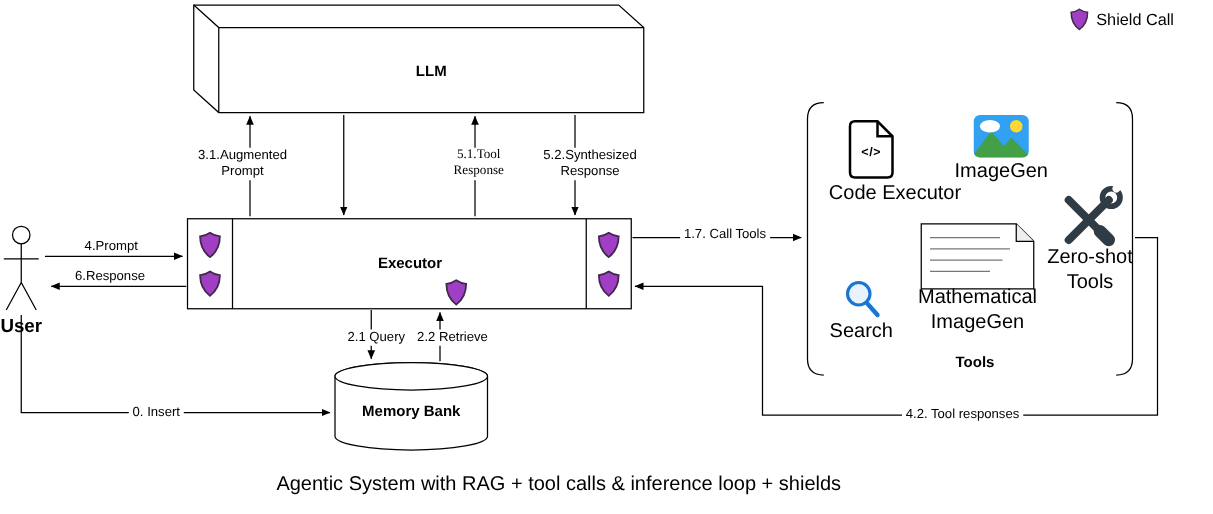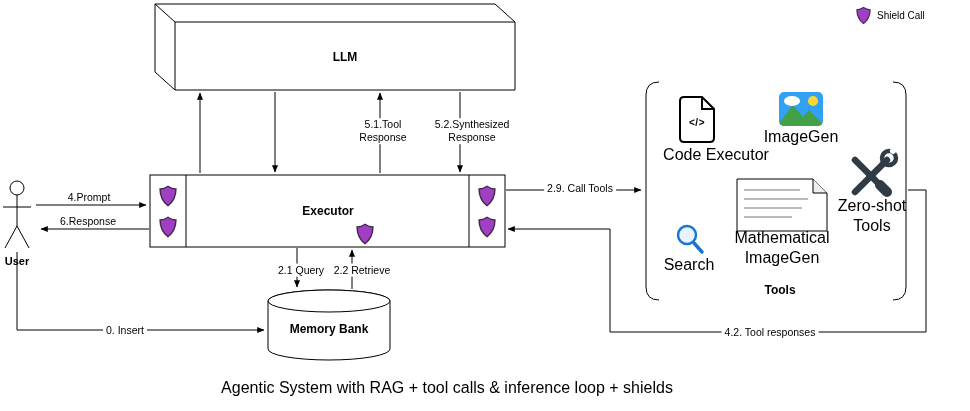--- a/index.html
+++ b/index.html
@@ -5,21 +5,21 @@
   * { margin:0; padding:0; box-sizing:border-box; }
   html,body { background:#fff; font-family:"Liberation Sans", sans-serif; }
   .canvas { position:relative; width:970px; height:411px; background:#fff; overflow:hidden; }
   .canvas > svg { position:absolute; left:0; top:0; }
   .lbl { position:absolute; transform:translate(-50%,-50%); font-size:10.5px; color:#000;
          text-align:center; white-space:pre-line; line-height:1.22; }
   .bg   { background:#fff; padding:0 3px; }
   .node-lbl { font-weight:bold; font-size:12px; }
   .tool-lbl { font-size:16px; }
   .glyph { font-weight:bold; font-size:10px; letter-spacing:0.5px; }
-  .legend-lbl { transform:translate(0,-50%); font-size:10px; }
+  .legend-lbl { transform:translate(0,-50%); font-size:13px; }
   .title { position:absolute; left:447px; top:388px; transform:translate(-50%,-50%);
            font-size:16px; color:#000; white-space:nowrap; }
 </style>
 </head>
 <body>
 
 <div class="canvas">
 
   <svg width="970" height="411" viewBox="0 0 970 411">
     <defs>
@@ -113,32 +113,34 @@
       <line x1="855" y1="160" x2="887" y2="192" stroke-width="6.5"></line>
       <line x1="887" y1="160" x2="855" y2="192" stroke-width="6.5"></line>
       <circle cx="889" cy="158" r="7" stroke-width="4.5"></circle>
       <line x1="893" y1="151" x2="899" y2="145" stroke="#fff" stroke-width="6"></line>
       <line x1="880" y1="185" x2="887" y2="192" stroke-width="10"></line>
     </g>
   </svg>
 
   <div class="lbl node-lbl" style="left:345px; top:57px;">LLM</div>
   <div class="lbl node-lbl" style="left:328px; top:211px;">Executor</div>
-  <div class="lbl node-lbl" style="left:17px; top:262px; font-size:11px;">User</div>
+  <div class="lbl node-lbl" style="left:17px; top:262px; font-size:15px;">User</div>
   <div class="lbl node-lbl" style="left:329px; top:329px;">Memory Bank</div>
 
   <div class="lbl legend-lbl" style="left:877px; top:16px;">Shield Call</div>
 
   <div class="lbl" style="left:89px;  top:197px;">4.Prompt</div>
   <div class="lbl" style="left:88px;  top:221px;">6.Response</div>
-  <div class="lbl bg" style="left:383px; top:131px;">5.1.Tool
+  <div class="lbl bg" style="left:194px; top:131px;">3.1.Augmented
+Prompt</div>
+  <div class="lbl bg" style="left:383px; top:131px;font-family:Liberation Serif, serif;">5.1.Tool
 Response</div>
   <div class="lbl bg" style="left:472px; top:131px;">5.2.Synthesized
 Response</div>
-  <div class="lbl bg" style="left:580px; top:188px;">2.9. Call Tools</div>
+  <div class="lbl bg" style="left:580px; top:188px;">1.7. Call Tools</div>
   <div class="lbl bg" style="left:770px; top:332px;">4.2. Tool responses</div>
   <div class="lbl bg" style="left:301px; top:270px;">2.1 Query</div>
   <div class="lbl bg" style="left:362px; top:270px;">2.2 Retrieve</div>
   <div class="lbl bg" style="left:125px; top:330px;">0. Insert</div>
 
   <div class="lbl glyph" style="left:697px; top:123px;">&lt;/&gt;</div>
   <div class="lbl tool-lbl" style="left:696px; top:155px;margin-left:20px;">Code Executor</div>
   <div class="lbl tool-lbl" style="left:801px; top:137px;">ImageGen</div>
   <div class="lbl tool-lbl" style="left:689px; top:265px;">Search</div>
   <div class="lbl tool-lbl" style="left:782px; top:248px;">Mathematical

